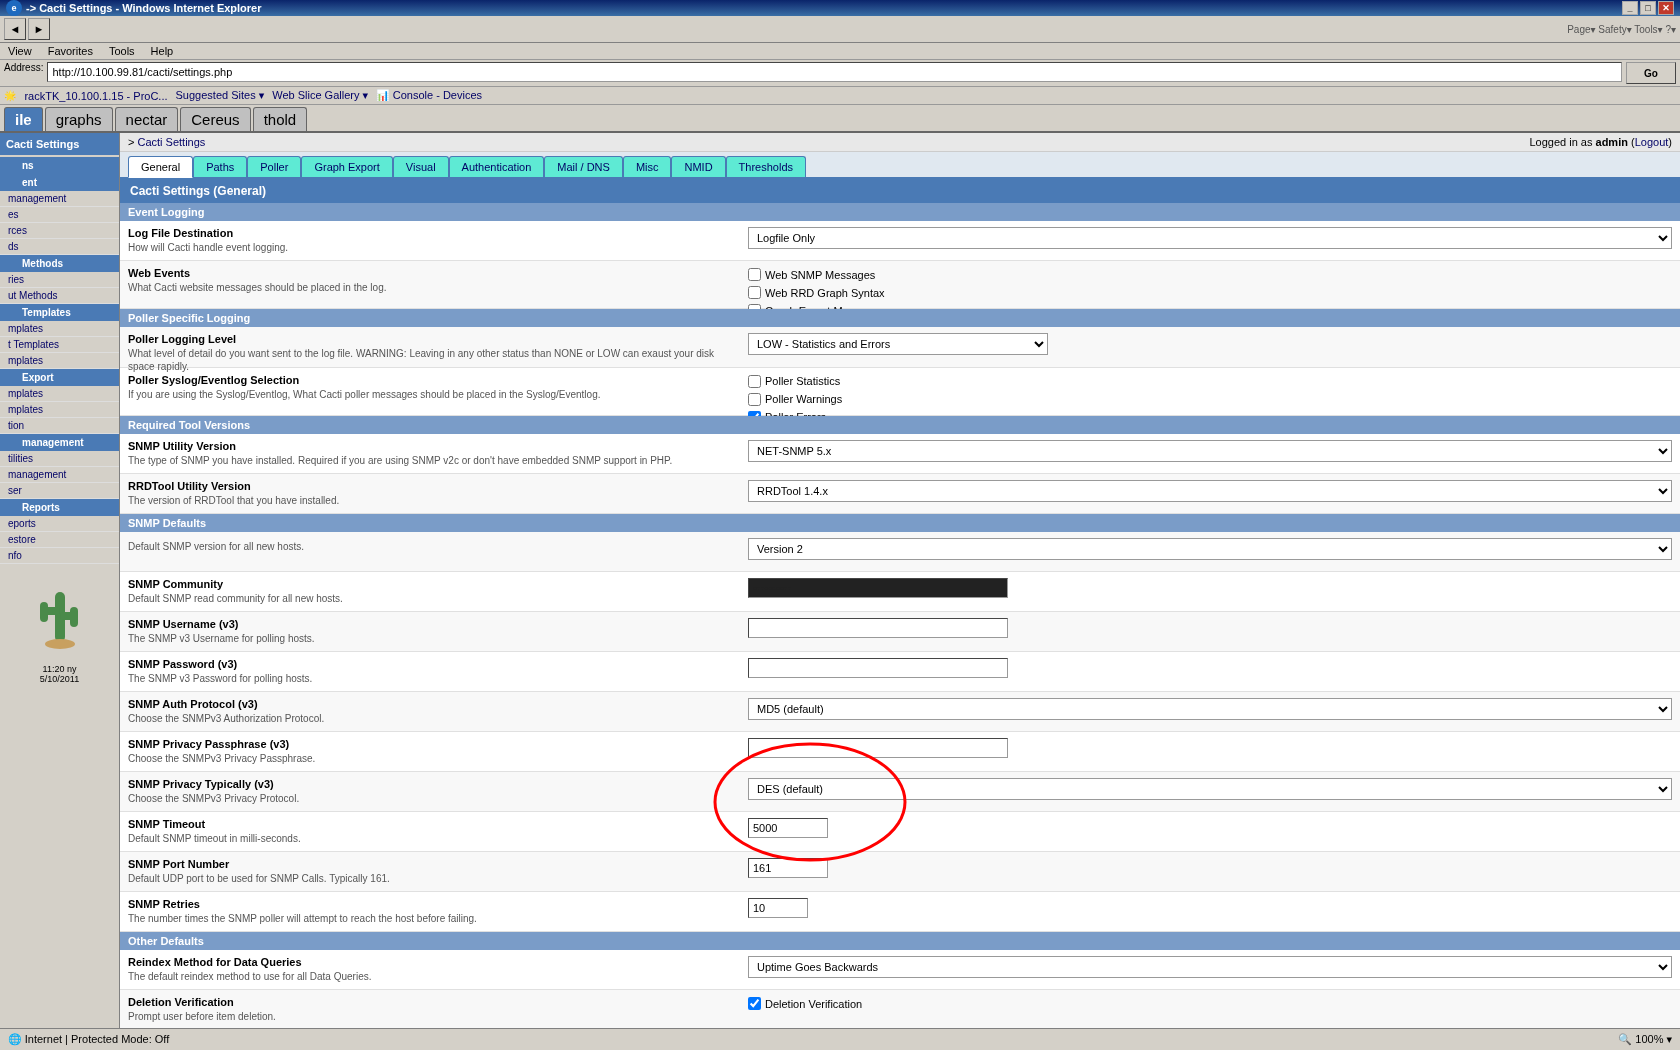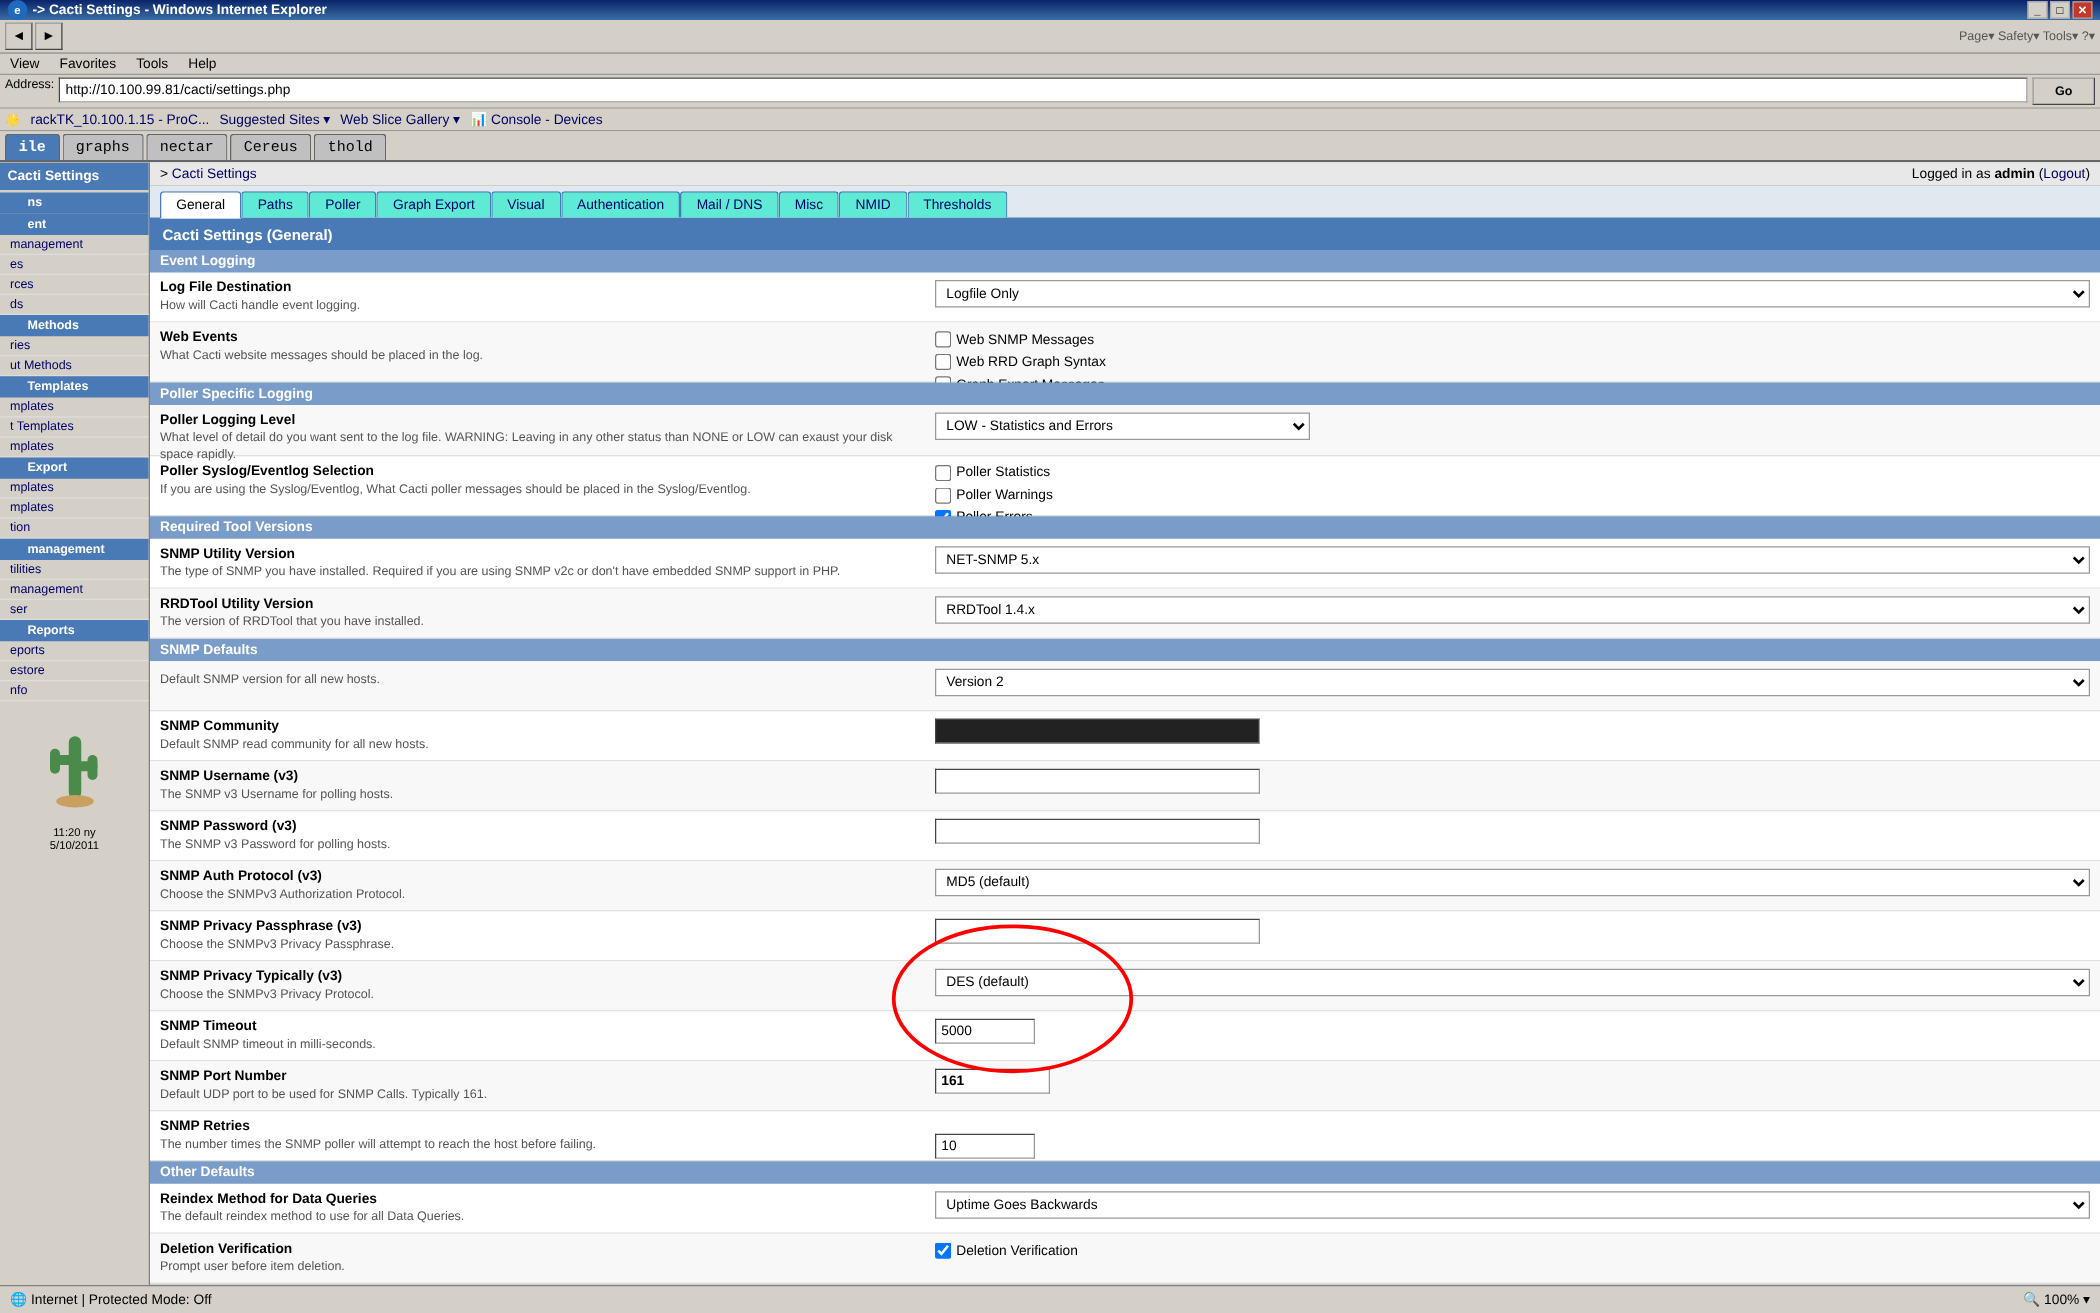--- a/index.html
+++ b/index.html
@@ -100,23 +100,22 @@
       padding: 2px 4px 0 4px;
       gap: 2px;
       align-items: flex-end;
     }
     .cacti-tab {
       padding: 3px 10px;
       background: #c0c0c0;
       border: 1px solid #666;
       border-bottom: none;
       cursor: pointer;
-      font-size: 12px;
+      font-size: 15px;
       border-radius: 3px 3px 0 0;
-      font-family: Liberation Mono, monospace;
     }
     .cacti-tab.active {
       background: #4a7ab5;
       color: white;
       font-weight: bold;
     }
 
     
     .content-area {
       flex: 1;
@@ -655,31 +654,31 @@
           <input type="text" value="5000" style="width: 80px;">
         </div>
       </div>
 
       <div class="form-row">
         <div class="form-label-col">
           <div class="form-label-title">SNMP Port Number</div>
           <div class="form-label-desc">Default UDP port to be used for SNMP Calls. Typically 161.</div>
         </div>
         <div class="form-control-col">
-          <input type="text" value="161" style="width: 92px; font-weight: bold;">
+          <input type="text" value="161" style="width: 80px;">
         </div>
       </div>
 
       <div class="form-row">
         <div class="form-label-col">
           <div class="form-label-title">SNMP Retries</div>
           <div class="form-label-desc">The number times the SNMP poller will attempt to reach the host before failing.</div>
         </div>
         <div class="form-control-col">
-          <input type="text" value="10" style="width: 80px; margin-top: 12px;">
+          <input type="text" value="10" style="width: 60px;">
         </div>
       </div>
 
       <div class="form-section-header">Other Defaults</div>
 
       <div class="form-row">
         <div class="form-label-col">
           <div class="form-label-title">Reindex Method for Data Queries</div>
           <div class="form-label-desc">The default reindex method to use for all Data Queries.</div>
         </div>

